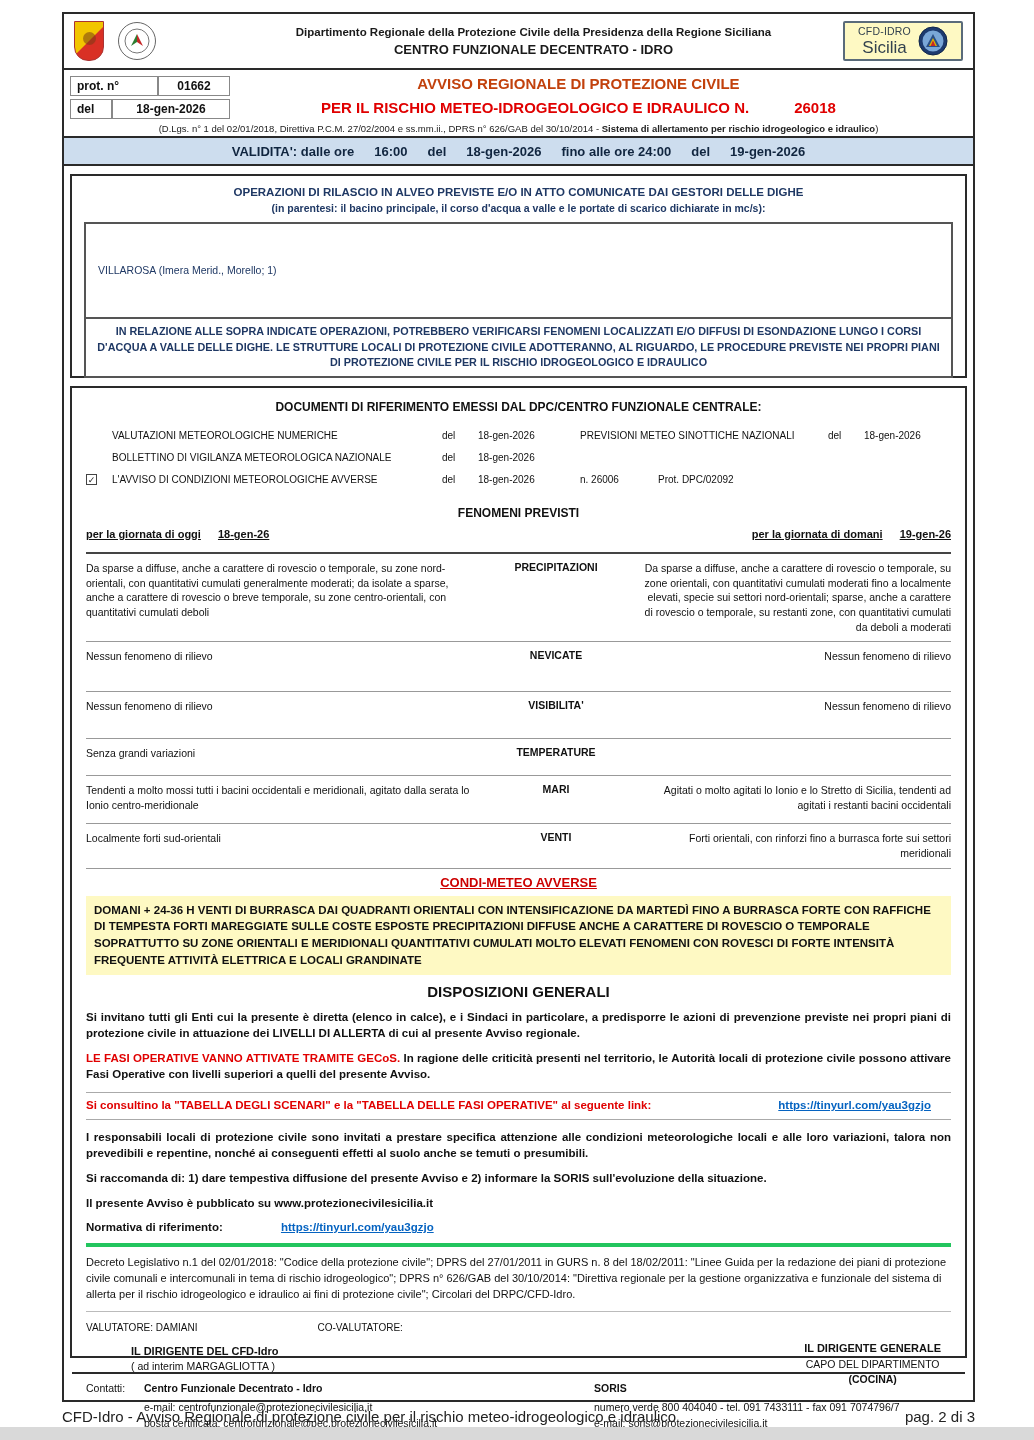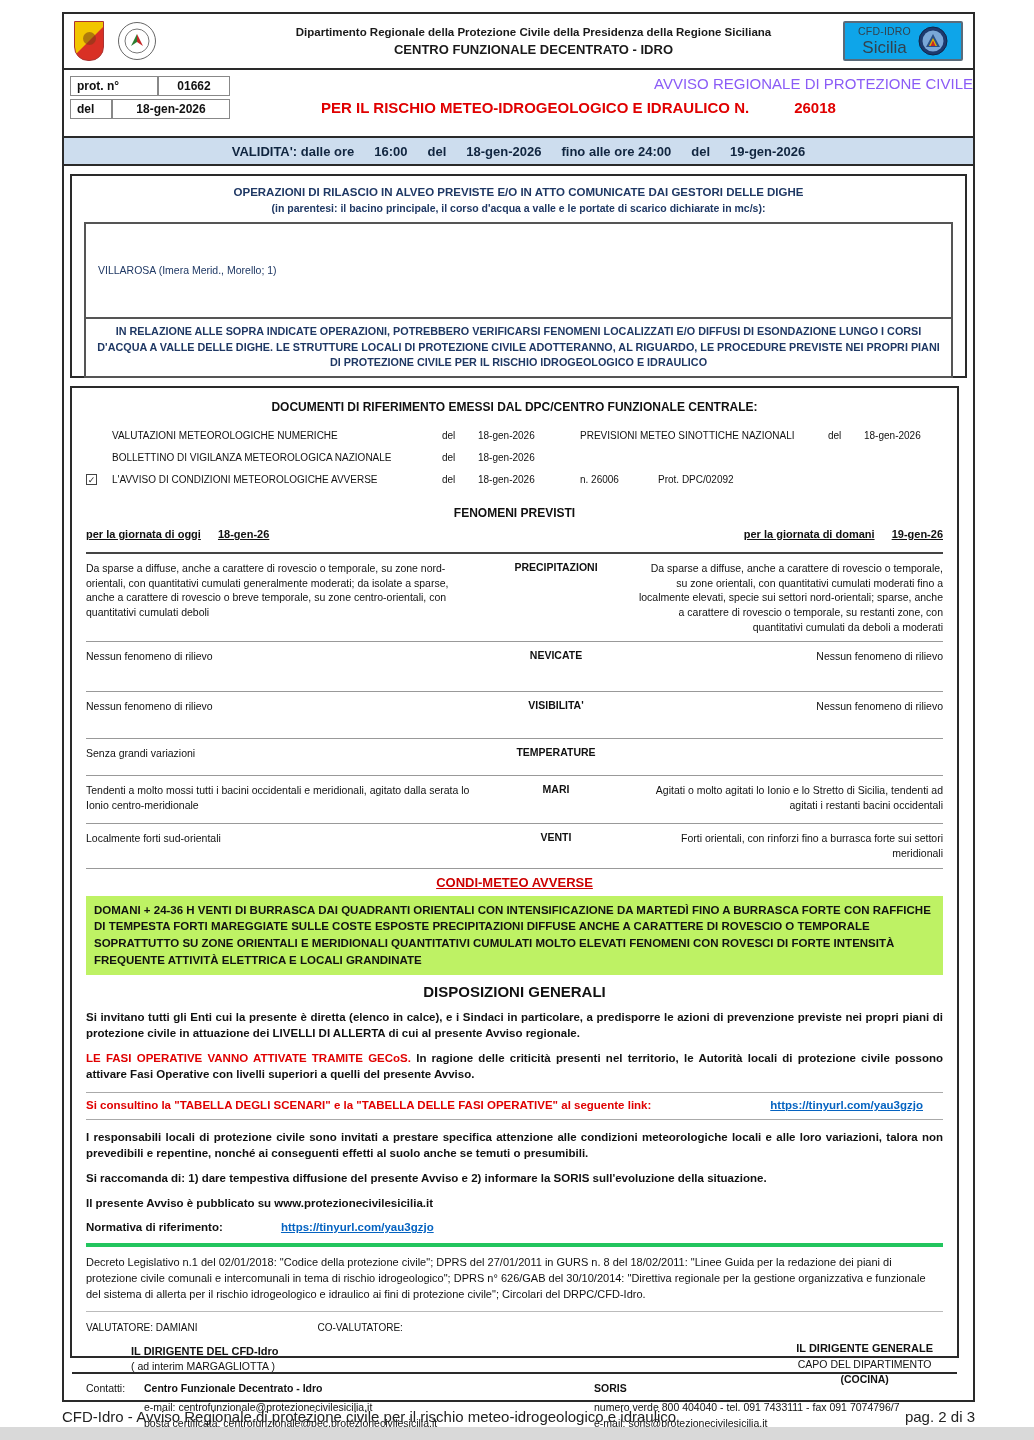--- a/index.html
+++ b/index.html
@@ -23,37 +23,37 @@
   }
   .shield::after{ content:""; position:absolute; left:8px; top:10px; width:13px; height:13px; border-radius:50%; background:rgba(120,60,20,.55); }
   .pc-circle {
     width:38px; height:38px; border-radius:50%; border:1.5px solid #666; background:#fff;
     display:flex; align-items:center; justify-content:center;
   }
   .header-center { flex:1; text-align:center; }
   .dept-line { font-size:11.5px; font-weight:bold; color:#1a1a1a; }
   .centro-line { font-size:13px; font-weight:bold; margin-top:4px; color:#1a1a1a; }
   .badge {
-    width:120px; height:40px; border:2px solid #5a6b7a; background:#0ea5e9;
+    width:120px; height:40px; border:2px solid #5a6b7a; background:#fef9c3;
     display:flex; align-items:center; justify-content:center; gap:7px; border-radius:2px;
   }
   .badge-text { text-align:center; color:#33424f; line-height:1; }
   .badge-l1 { font-size:10.5px; letter-spacing:.2px; }
   .badge-l2 { font-size:17px; margin-top:2px; }
 
   
   .title-block { position:relative; height:66px; padding-top:5px; }
   .prot-grid { position:absolute; left:6px; top:6px; font-size:12px; font-weight:bold; }
   .prot-row { display:flex; margin-bottom:3px; }
   .pcell { border:1.5px solid #888; padding:2px 6px; background:#fff; }
   .p-lab1 { width:88px; }
   .p-val1 { width:72px; text-align:center; }
   .p-lab2 { width:42px; }
   .p-val2 { width:118px; text-align:center; }
-  .red-title1 { text-align:right; color:#8b5cf6; font-weight:normal; font-size:15px; margin-left:120px; }
+  .red-title1 { text-align:center; color:#c2410c; font-weight:bold; font-size:15px; margin-left:120px; }
   .red-title2 { text-align:center; color:#e00000; font-weight:bold; font-size:15px; margin-top:7px; margin-left:120px; }
   .red-num { margin-left:45px; }
   .subtitle-line { text-align:center; font-size:9.5px; margin-top:7px; color:#222; }
 
   
   .validity {
     border-top:2px solid #2a2a2a; border-bottom:2px solid #2a2a2a; background:#cdddee;
     height:30px; display:flex; align-items:center; justify-content:center;
     font-weight:bold; font-size:13px; color:#10253f;
   }
@@ -62,21 +62,21 @@
   
   .dighe-box { margin:8px 6px 0 6px; border:2px solid #2a2a2a; padding:10px 0 0 0; height:204px; }
   .dighe-title { text-align:center; color:#1f3864; font-weight:bold; font-size:11.5px; }
   .dighe-sub { text-align:center; color:#1f3864; font-weight:bold; font-size:10.5px; margin-top:4px; }
   .villarosa-box { margin:8px 12px 0 12px; border:2px solid #555; height:97px; padding:40px 12px 0 12px;
     color:#1f3864; font-size:10.5px; }
   .relazione-box { margin:0 12px; border:2px solid #555; border-top:none; padding:5px 10px;
     color:#1f3864; font-weight:bold; font-size:10.8px; text-align:center; line-height:1.45; }
 
   
-  .main-box { margin:8px 14px 0 6px; border:2px solid #2a2a2a; height:972px; display:flex; flex-direction:column; }
+  .main-box { margin:8px 6px 0 6px; border:2px solid #2a2a2a; height:972px; display:flex; flex-direction:column; }
   .docs-title { text-align:center; font-weight:bold; font-size:12px; margin-top:12px; }
   .doc-rows { margin:10px 14px 0 14px; font-size:10px; }
   .doc-row { display:flex; align-items:center; height:22px; }
   .c-check { width:26px; }
   .checkbox { display:inline-block; width:11px; height:11px; border:1px solid #444; font-size:9px;
     line-height:10px; text-align:center; color:#222; background:#fff; }
   .c-name { width:330px; }
   .c-del { width:36px; }
   .c-date { width:102px; }
   .c-name2 { width:248px; }
@@ -98,21 +98,21 @@
   .fen-tomorrow { text-align:right; padding:7px 0 7px 6px; line-height:1.4; }
   .r-precip { min-height:84px; }
   .r-nev { min-height:50px; }
   .r-vis { min-height:47px; }
   .r-temp { min-height:37px; }
   .r-venti { min-height:40px; }
   .r-mari { min-height:48px; }
 
   .condi-title { text-align:center; color:#cc0000; font-weight:bold; font-size:13px;
     text-decoration:underline; margin-top:6px; }
-  .condi-box { margin:6px 14px 0 14px; background:#bef264; padding:6px 8px;
+  .condi-box { margin:6px 14px 0 14px; background:#fef9c3; padding:6px 8px;
     font-weight:bold; font-size:11.5px; line-height:1.45; text-align:left; }
 
   .disp-title { text-align:center; font-weight:bold; font-size:15px; margin-top:8px; }
   .para { margin:9px 14px 0 14px; font-size:11.5px; font-weight:bold; text-align:justify; line-height:1.4; }
   .red-inline { color:#e00000; }
   .consult-row { display:flex; margin:10px 14px 0 14px; padding:6px 0 8px 0;
     border-top:1px solid #aaa; border-bottom:1px solid #aaa; font-size:11.5px; font-weight:bold; }
   .consult-red { color:#e00000; flex:1; }
   .link { color:#0563c1; text-decoration:underline; font-weight:bold; }
   .consult-link { margin-right:20px; }
@@ -185,20 +185,23 @@
       </div>
       <div class="prot-row">
         <div class="pcell p-lab2">del</div>
         <div class="pcell p-val2">18-gen-2026</div>
       </div>
     </div>
     <div class="red-title1">AVVISO REGIONALE DI PROTEZIONE CIVILE</div>
     <div class="red-title2">
       <span>PER IL RISCHIO METEO-IDROGEOLOGICO E IDRAULICO N.</span><span class="red-num">26018</span>
     </div>
+    <div class="subtitle-line">
+      <span>(D.Lgs. n° 1 del 02/01/2018, Direttiva P.C.M. 27/02/2004 e ss.mm.ii., DPRS n° 626/GAB del 30/10/2014 - </span><b>Sistema di allertamento per rischio idrogeologico e idraulico</b><span>)</span>
+    </div>
   </div>
 
   <div class="validity">
     <span>VALIDITA': dalle ore</span>
     <span>16:00</span>
     <span>del</span>
     <span>18-gen-2026</span>
     <span>fino alle ore 24:00</span>
     <span>del</span>
     <span>19-gen-2026</span>

